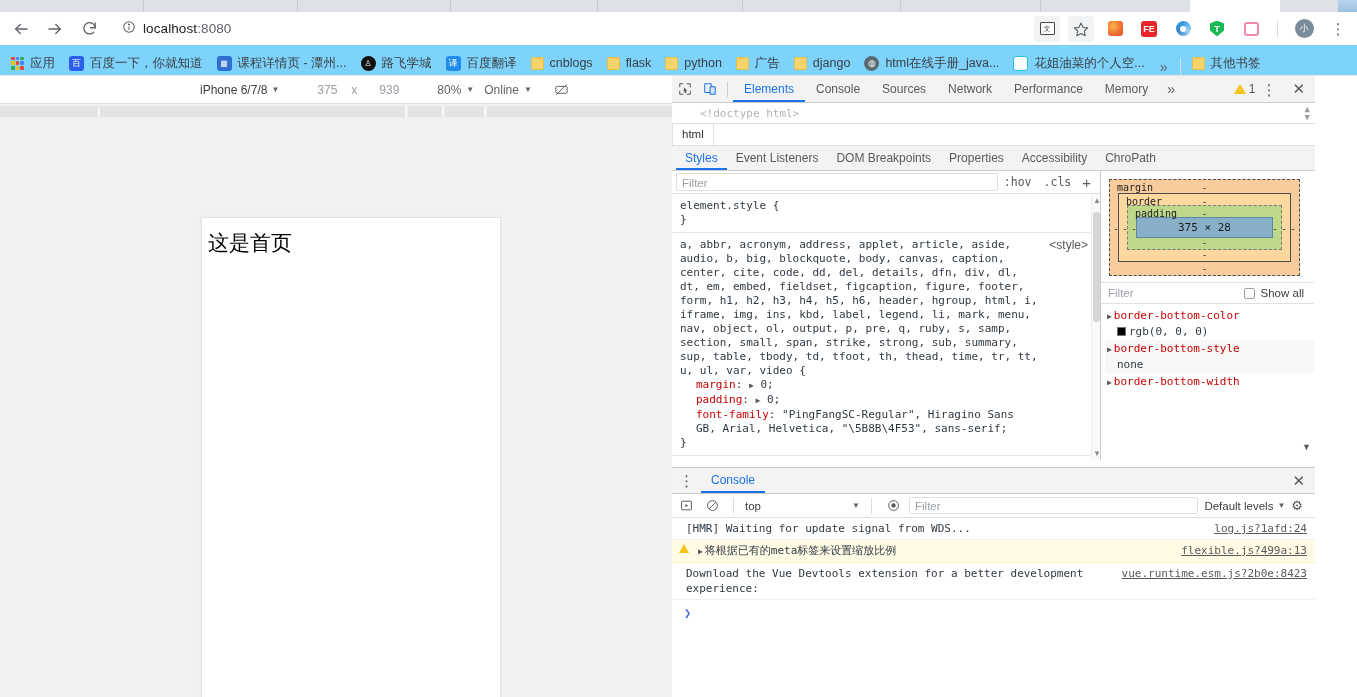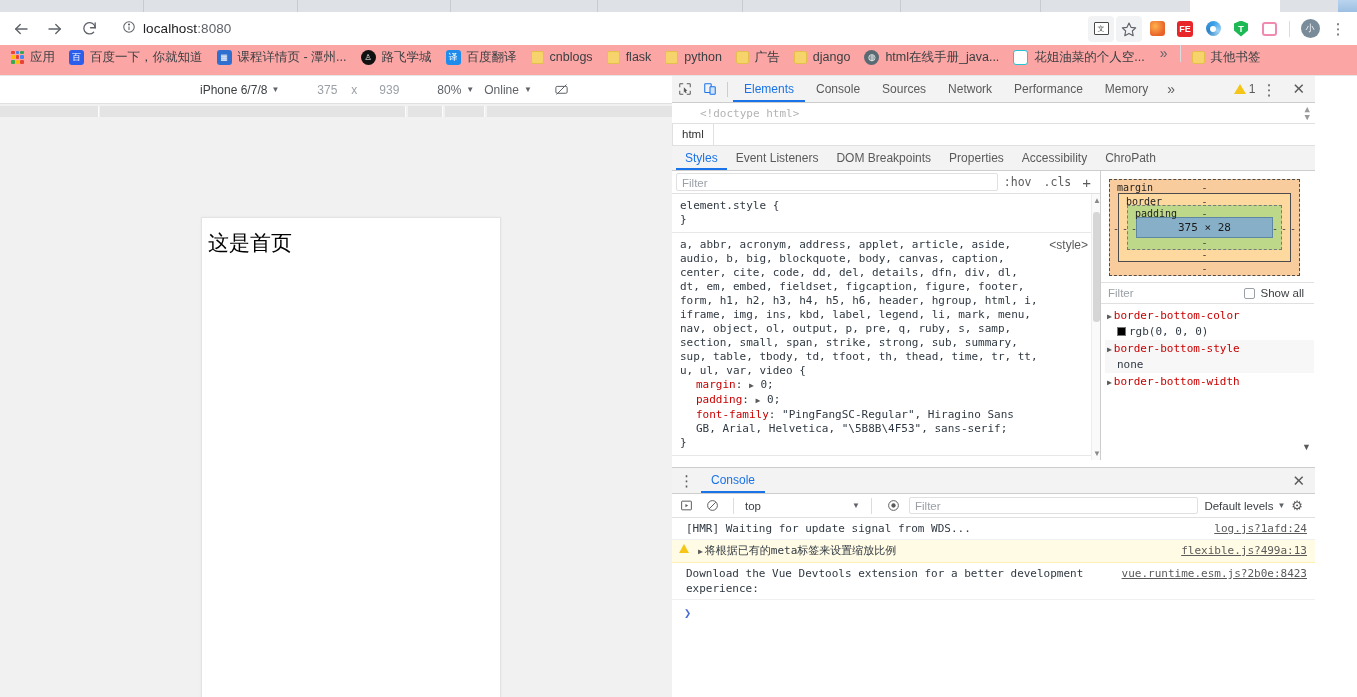--- a/index.html
+++ b/index.html
@@ -43,21 +43,21 @@
   .nav-btn svg { display:block; }
   .nav-btn.back { margin-left:4px; }
   .omnibox {
     flex:1; height:26px; margin-left:6px; margin-right:4px;
     display:flex; align-items:center; gap:7px;
     border-radius:13px; background:#fff; padding:0 10px;
   }
   .omnibox .info-icon { color:#5f6368; flex:0 0 auto; }
   .url-text { font-size:13.5px; color:#202124; letter-spacing:.1px; white-space:nowrap; }
   .url-text .dim { color:#5f6368; }
-  .tb-icons { display:flex; align-items:center; gap:2px; padding-right:6px; }
+  .tb-icons { display:flex; align-items:center; gap:8px; padding-right:6px; }
   .tb-icon {
     width:26px; height:26px; display:flex; align-items:center; justify-content:center;
     border-radius:4px; font-size:11px;
   }
   .tb-icon.hl { background:#f1f3f4; }
   .ic-translate {
     width:15px;height:13px;border:1.3px solid #4a4a4a;border-radius:1px;
     display:flex;align-items:center;justify-content:center;font-size:7px;color:#3c4043;
     background:#fff;
   }
@@ -74,21 +74,21 @@
     display:flex;align-items:center;justify-content:center;color:#fff;font-size:9px;font-weight:bold;}
   .ic-pink { width:15px;height:14px;border:2px solid #f08ab0;border-radius:3px;background:#fff; }
   .tb-sep { width:1px; height:16px; background:#dadce0; margin:0 5px; }
   .ic-avatar { width:19px;height:19px;border-radius:50%;background:#7a8b99;color:#fff;
     font-size:9px;display:flex;align-items:center;justify-content:center; }
   .ic-kebab { color:#5f6368; letter-spacing:0; font-size:15px; line-height:10px; }
 
   
   .bookmarks {
     position:absolute; left:0; top:45px; width:1357px; height:31px;
-    background:#fca5a5; display:flex; align-items:flex-start; padding-left:4px;
+    background:#7dd3fc; display:flex; align-items:flex-end; padding-left:4px;
     border-bottom:1px solid #e6e6e6;
   }
   .bm {
     display:flex; align-items:center; gap:6px; height:24px;
     padding:0 7px; border-radius:4px; white-space:nowrap;
     font-size:12.5px; color:#3c4043;
   }
   .bm-apps-grid {
     width:13px;height:13px;
     display:grid;grid-template-columns:repeat(3,1fr);grid-template-rows:repeat(3,1fr);gap:1.2px;

